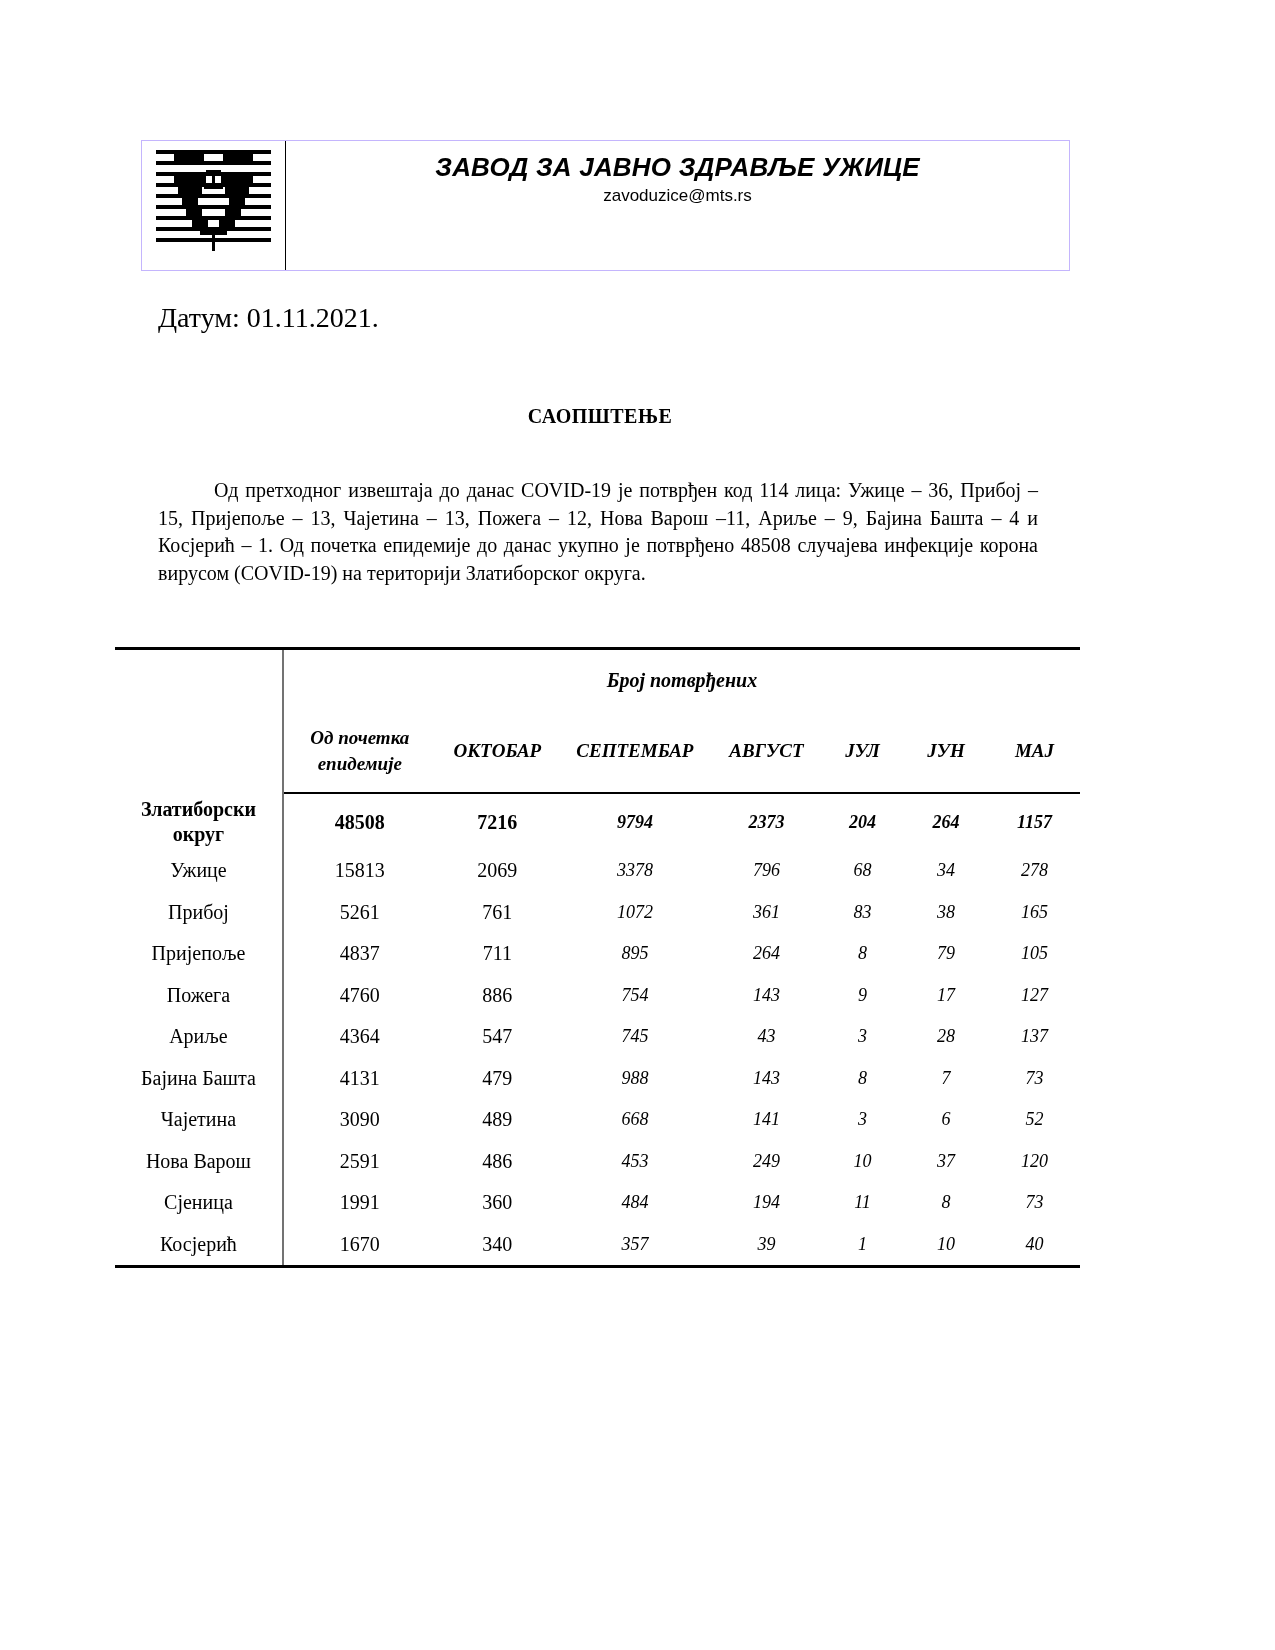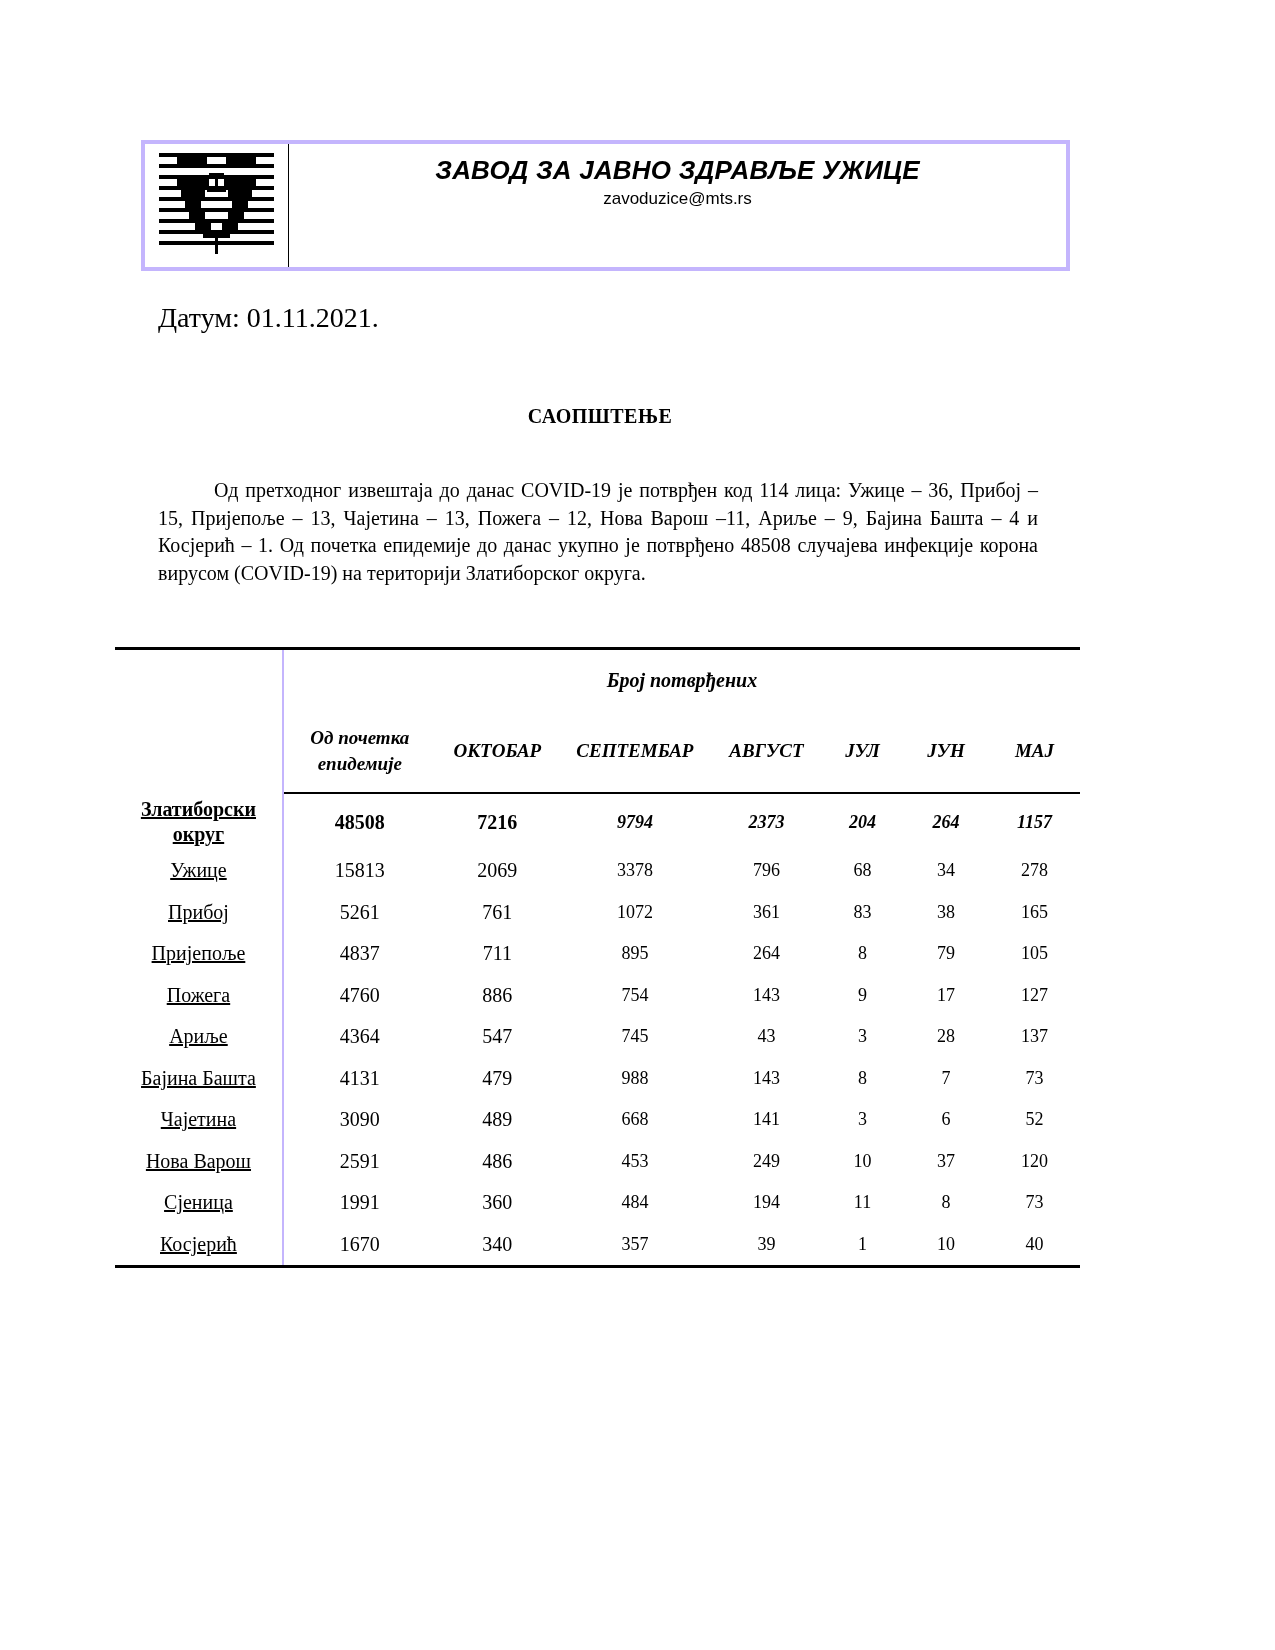--- a/index.html
+++ b/index.html
@@ -1,41 +1,41 @@
 <!DOCTYPE html>
 <html><head>
 <meta charset="utf-8">
 <style>
   html, body { margin:0; padding:0; background:#ffffff; }
   body { width:1275px; height:1650px; position:relative; overflow:hidden; color:#000; font-family:"Liberation Serif", serif; }
 
-  .letterhead { position:absolute; left:141px; top:140px; width:929px; height:131px; border:4px solid #c4b5fd; box-sizing:border-box; display:flex; }
+  .letterhead { position:absolute; left:141px; top:140px; width:929px; height:131px; border:1px solid #c4b5fd; box-sizing:border-box; display:flex; }
   .logo-cell { width:143px; border-right:1px solid #000; position:relative; }
   .logo { position:absolute; left:14px; top:6px; }
   .org-cell { flex:1; text-align:center; font-family:"Liberation Sans", sans-serif; }
   .org-name { font-size:26px; font-weight:bold; font-style:italic; margin-top:11px; letter-spacing:0.2px; }
   .org-line { font-size:17px; line-height:22px; }
   .org-name + .org-line { margin-top:2px; }
   .phone-icon { display:inline-block; font-size:15px; margin-right:3px; }
 
   .date { position:absolute; left:158px; top:302px; font-size:28px; }
   .title { position:absolute; left:0; width:1200px; top:405px; text-align:center; font-size:20px; font-weight:bold; letter-spacing:0.5px; }
   .body-text { position:absolute; left:158px; top:477px; width:880px; font-size:20px; line-height:27.5px; text-align:justify; text-indent:56px; }
 
   .data-table { position:absolute; left:115px; top:647px; width:965px; border-collapse:collapse; font-size:20px; }
   .data-table td, .data-table th { padding:0; text-align:center; font-weight:normal; }
   .data-table tr.top-rule td, .data-table tr.top-rule th { border-top:3px solid #000; }
-  .data-table .stub { width:165px; border-right:2px solid #c4b5fd;text-decoration:underline; }
+  .data-table .stub { width:165px; border-right:2px solid #737373; }
   .data-table th.group { font-style:italic; font-weight:bold; height:60px; padding-top:0; vertical-align:middle; }
   .data-table tr.col-heads th { font-style:italic; font-weight:bold; font-size:19px; height:82px; line-height:26px; border-bottom:2px solid #000; }
   .data-table tr.body-row td { height:41.5px; }
   .data-table tr.total-row td { height:56px; font-weight:bold; }
   .data-table tr.total-row td.stub { line-height:25px; }
   .data-table tr.last-row td { border-bottom:3px solid #000; }
-  .data-table td.month { font-size:18px; }
+  .data-table td.month { font-style:italic; font-size:18px; }
   .data-table tr.total-row td.month { font-style:italic; font-weight:bold; }
   .data-table td.plain { font-size:20px; }
 </style>
 </head>
 <body>
 
 <div class="letterhead">
   <div class="logo-cell">
     <svg class="logo" width="115" height="110" viewBox="0 0 115 110">
       <g fill="#000">

